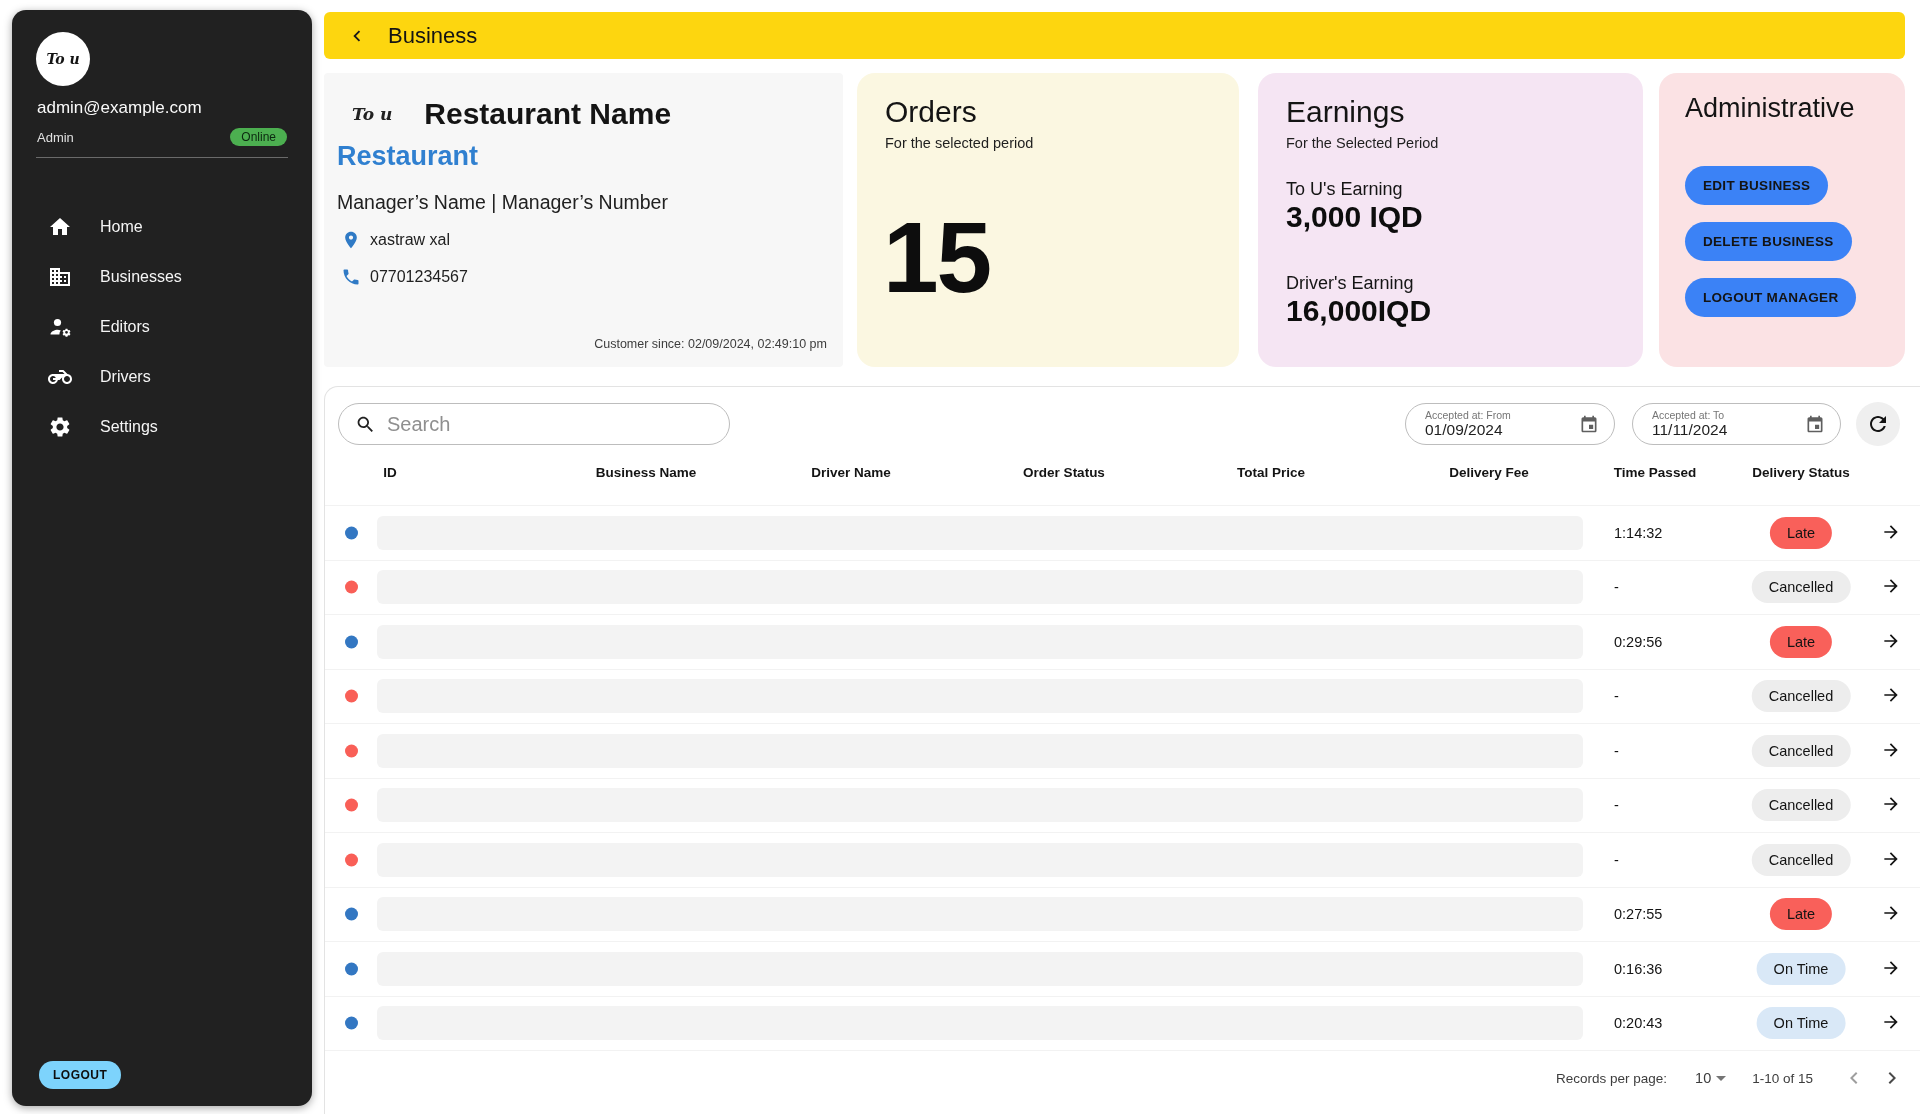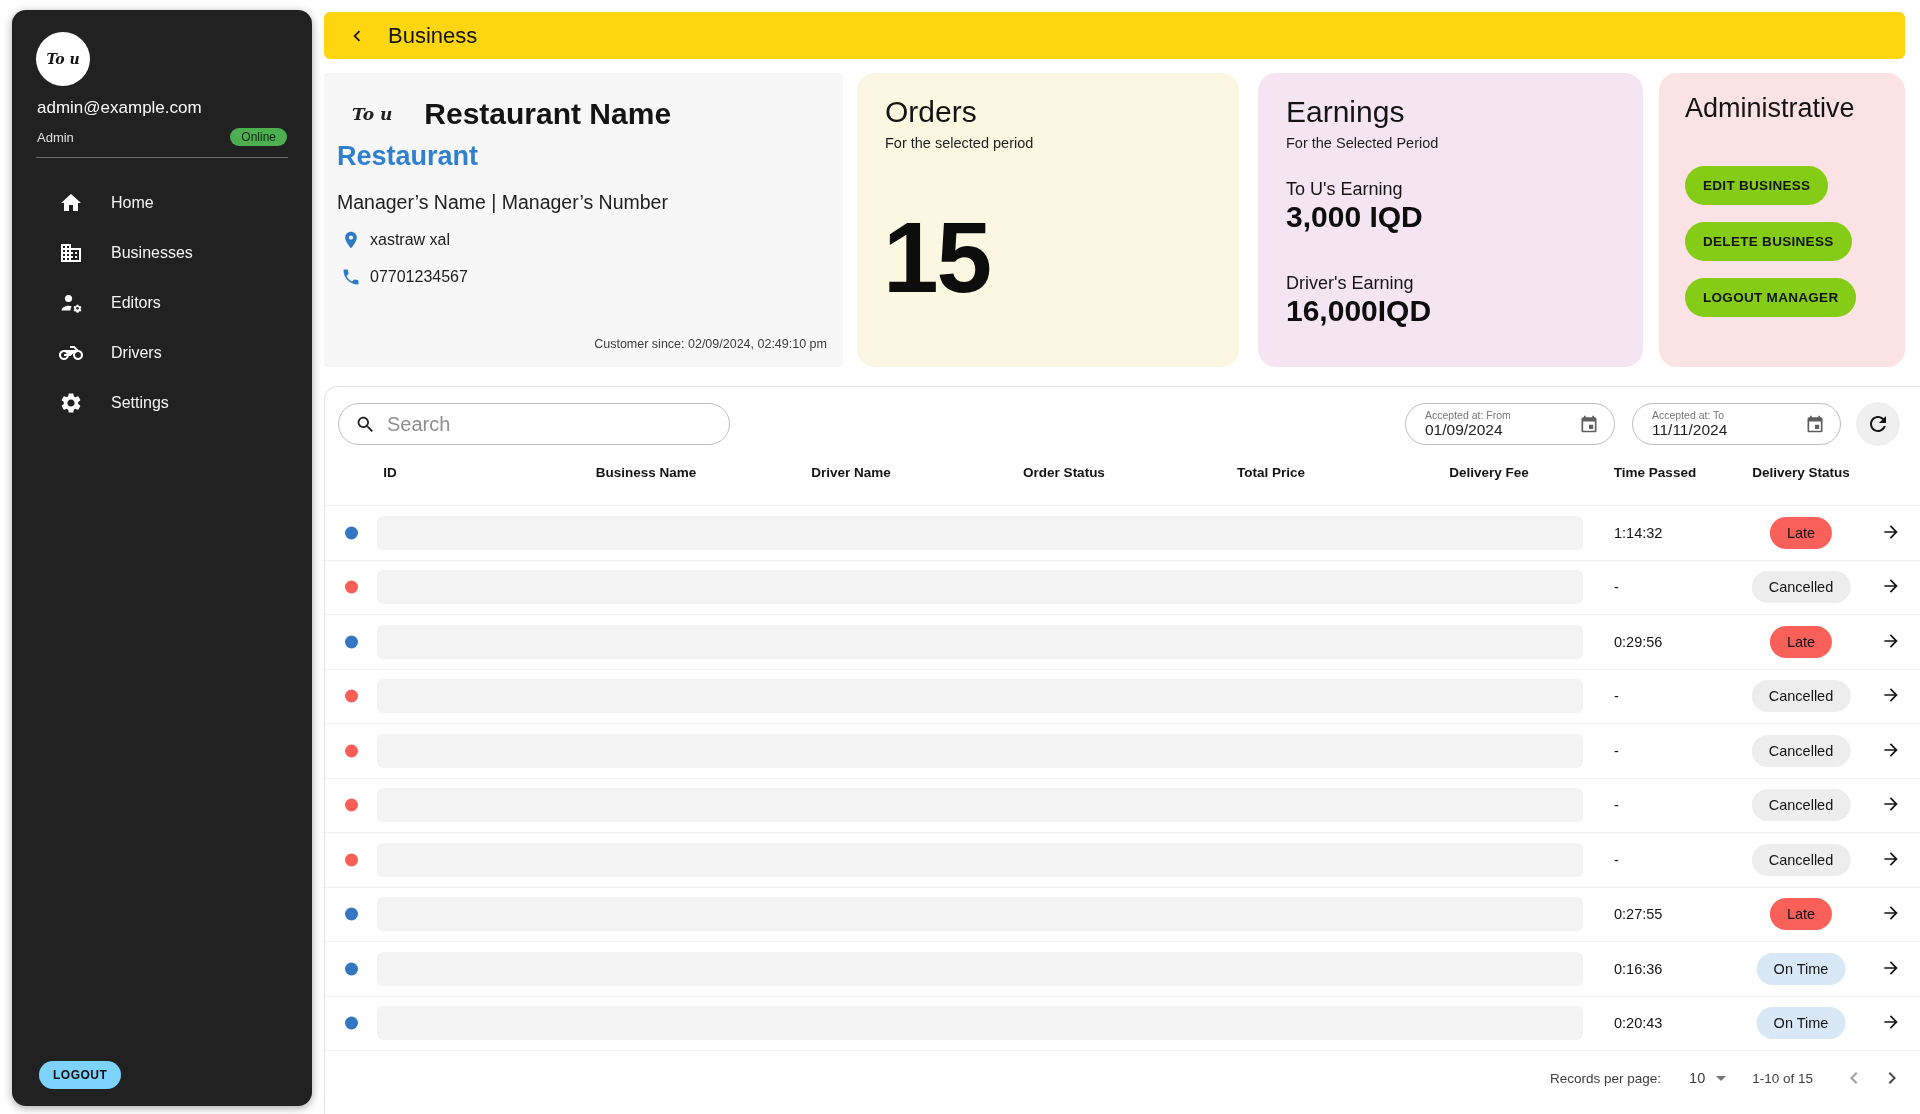--- a/index.html
+++ b/index.html
@@ -15,21 +15,21 @@
     align-items:center; justify-content:center;
     font-family:"DejaVu Serif", serif; font-style:italic; font-weight:bold; font-size:14px; }
   .email { position:absolute; left:25px; top:88px; font-size:17px; color:#fafafa; }
   .role-row { position:absolute; left:25px; top:118px; width:250px; display:flex;
     align-items:center; justify-content:space-between; }
   .role { font-size:13px; color:#e0e0e0; }
   .online-chip { background:#4CAF50; color:#0c2a10; font-size:12px; padding:2px 11px;
     border-radius:11px; }
   .side-divider { position:absolute; left:24px; top:147px; width:252px; height:1px;
     background:#6a6a6a; }
-  .nav { position:absolute; left:0; top:168px; width:100%;padding-left:11px; }
+  .nav { position:absolute; left:0; top:192px; width:100%; }
   .nav-item { display:flex; align-items:center; gap:28px; padding:13px 0 13px 36px;
     font-size:16px; color:#f5f5f5; cursor:pointer; }
   .nav-item svg { width:24px; height:24px; fill:#ffffff; flex:0 0 24px; }
   .logout-btn { position:absolute; left:27px; bottom:17px; background:#7dd3fc;
     color:#0e0e0e; font-size:12px; font-weight:bold; letter-spacing:.5px;
     padding:7px 14px; border-radius:15px; border:none; cursor:pointer;
     font-family:"Liberation Sans", sans-serif; }
 
   
   .topbar { position:absolute; left:324px; top:12px; width:1581px; height:47px;
@@ -66,21 +66,21 @@
     padding:20px 26px; }
   .card-title { font-size:30px; font-weight:500; color:#141414; }
   .card-sub { font-size:14.5px; color:#1f1f1f; margin-top:6px; }
   .orders-count { position:absolute; left:26px; top:134px; font-size:100px;
     font-weight:700; line-height:1; color:#0d0d0d; letter-spacing:-2px; }
   .earn-label { font-size:18px; color:#151515; }
   .earn-value { font-size:30px; font-weight:600; color:#0d0d0d; }
   .earn-block1 { position:absolute; left:28px; top:106px; }
   .earn-block2 { position:absolute; left:28px; top:200px; }
   .admin-title { font-size:27px; font-weight:500; color:#141414; }
-  .admin-btn { display:block; background:#84cc16; border:none; border-radius:22px;
+  .admin-btn { display:block; background:#3b82f6; border:none; border-radius:22px;
     padding:12px 18px; font-size:13.5px; font-weight:600; letter-spacing:.3px;
     color:#141414; cursor:pointer; font-family:"Liberation Sans", sans-serif; }
   .admin-btn + .admin-btn { margin-top:17px; }
   .admin-card .admin-btn:first-of-type { margin-top:42px; }
 
   
   .table-card { position:absolute; left:324px; top:386px; width:1600px; height:730px;
     background:#fff; border:1px solid #e3e3e3; border-right:none; border-bottom:none;
     border-radius:14px 0 0 0; }
   .search-box { position:absolute; left:13px; top:16px; width:392px; height:42px;
@@ -128,21 +128,21 @@
   .badge.cancelled { background:#ededed; }
   .badge.on-time { background:#D9E8F7; }
   .row-arrow { position:absolute; left:1556px; top:50%; transform:translateY(-50%);
     width:22px; height:22px; cursor:pointer; }
   .row-arrow svg { width:20px; height:20px; fill:#141414; }
 
   .tfoot { position:absolute; left:0; top:668px; width:1596px; height:46px;
     display:flex; align-items:center; justify-content:flex-end; gap:0;
     padding-right:16px; font-size:13.5px; color:#3d3d3d; }
   .tfoot .rpp-label { margin-right:28px; }
-  .rpp-select { display:flex; align-items:center; gap:11px; cursor:pointer;
+  .rpp-select { display:flex; align-items:center; gap:5px; cursor:pointer;
     margin-right:26px; }
   .rpp-value { font-size:14.5px; color:#3d3d3d; }
   .caret { width:0; height:0; border-left:5px solid transparent;
     border-right:5px solid transparent; border-top:5px solid #757575; }
   .range { margin-right:28px; }
   .page-btn { width:26px; height:26px; border:none; background:transparent;
     display:flex; align-items:center; justify-content:center; cursor:pointer; }
   .page-btn svg { width:24px; height:24px; }
   .page-prev svg { fill:#9e9e9e; }
   .page-next svg { fill:#4a4a4a; }

